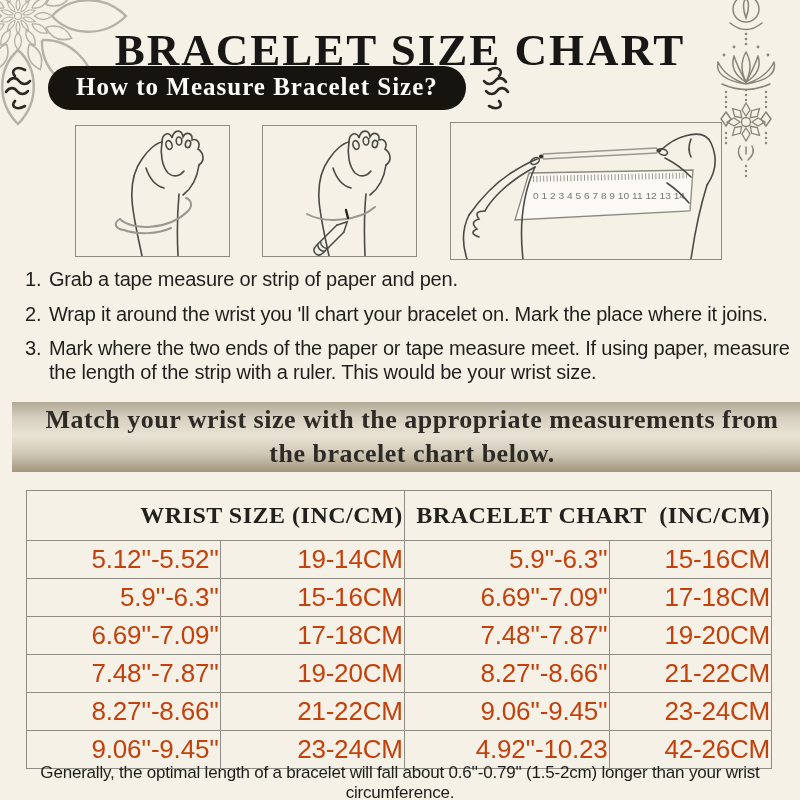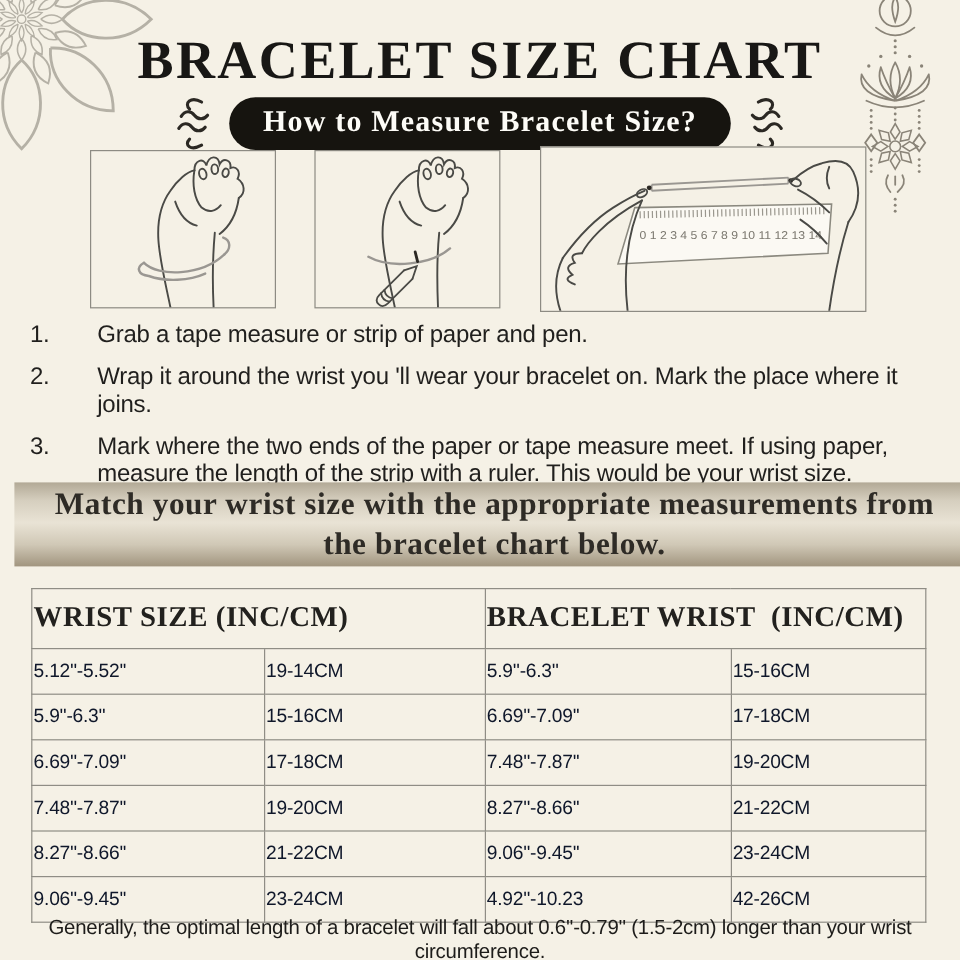--- a/index.html
+++ b/index.html
@@ -16,65 +16,65 @@
   .lotus{position:absolute;top:0;right:2px;pointer-events:none;}
   
   .title{
     position:absolute;top:24px;left:0;width:100%;
     text-align:center;
     font-family:"Liberation Serif","DejaVu Serif",serif;
     font-size:45px;font-weight:700;letter-spacing:2px;color:#181715;
   }
   
   .badge-row{
-    position:absolute;top:79px;left:0;width:100%;
-    display:flex;align-items:center;justify-content:center;gap:12px;
+    position:absolute;top:64px;left:0;width:100%;
+    display:flex;align-items:center;gap:12px;
   }
   .badge{
     background:#16140f;color:#fdfcf7;
     border-radius:26px;padding:7px 28px 9px 28px;
     font-family:"Liberation Serif","DejaVu Serif",serif;
     font-size:25px;font-weight:700;letter-spacing:1px;
   }
   
   .illus-box{position:absolute;border:1px solid #8d8b83;background:#f5f1e6;}
   .box1{left:75px;top:125px;width:153px;height:130px;}
   .box2{left:262px;top:125px;width:153px;height:130px;}
   .box3{left:450px;top:122px;width:270px;height:136px;}
   
   .steps{position:absolute;left:25px;top:268px;width:765px;}
   .step{display:flex;margin-bottom:11px;font-size:20px;letter-spacing:-0.2px;line-height:1.18;color:#201f1d;}
   .step .num{width:24px;flex:0 0 24px;}
-  .step .txt{flex:1;margin-left:32px;}
+  .step .txt{flex:1;}
   
   .banner{
     position:absolute;left:12px;top:402px;width:100%;height:70px;
     background:linear-gradient(180deg,#b2a996 0%,#d6cfbf 22%,#e9e3d5 48%,#d0c8b6 74%,#a1957f 100%);
     display:flex;align-items:center;justify-content:center;
   }
   .banner .txt{
     max-width:742px;text-align:center;
     font-family:"Liberation Serif","DejaVu Serif",serif;
     font-size:26px;font-weight:600;line-height:1.3;color:#2e2b26;letter-spacing:0.5px;
   }
   
   .size-table{
     position:absolute;left:26px;top:490px;width:746px;
     border-collapse:collapse;table-layout:fixed;
     background:#f5f1e6;
   }
-  .size-table th,.size-table td{border:1px solid #8f8d85;text-align:left;vertical-align:middle;}
+  .size-table th,.size-table td{border:1px solid #8f8d85;text-align:right;vertical-align:middle;}
   .size-table th{
     height:47px;
     font-family:"Liberation Serif","DejaVu Serif",serif;
     font-size:24px;font-weight:600;letter-spacing:0.5px;color:#22211e;
     white-space:pre;
   }
   .size-table td{
-    height:35px;font-size:16px;letter-spacing:-0.2px;color:#0f172a;
+    height:35px;font-size:26px;letter-spacing:-0.2px;color:#c2410c;
   }
   
   .footer-note{
     position:absolute;left:0;top:763px;width:100%;
     text-align:center;font-size:17px;letter-spacing:-0.2px;color:#1d1c1a;
   }
 </style>
 </head>
 <body>
 
@@ -319,21 +319,21 @@
     </svg>
   </div>
 
   <div class="steps">
     <div class="step">
       <span class="num">1.</span>
       <span class="txt">Grab a tape measure or strip of paper and pen.</span>
     </div>
     <div class="step">
       <span class="num">2.</span>
-      <span class="txt">Wrap it around the wrist you 'll wear your bracelet on. Mark the place where it joins.</span>
+      <span class="txt">Wrap it around the wrist you 'll chart your bracelet on. Mark the place where it joins.</span>
     </div>
     <div class="step">
       <span class="num">3.</span>
       <span class="txt">Mark where the two ends of the paper or tape measure meet. If using paper, measure the length of the strip with a ruler. This would be your wrist size.</span>
     </div>
   </div>
 
   <div class="banner">
     <div class="txt">Match your wrist size with the appropriate measurements from the bracelet chart below.</div>
   </div>
@@ -341,21 +341,21 @@
   <table class="size-table">
     <colgroup>
       <col style="width:26%">
         <col style="width:24.7%">
         <col style="width:27.5%">
         <col style="width:21.8%">
     </colgroup>
     <tbody>
         <tr>
       <th colspan="2">WRIST SIZE (INC/CM)</th>
-      <th colspan="2">BRACELET WRIST  (INC/CM)</th>
+      <th colspan="2">BRACELET CHART  (INC/CM)</th>
     </tr>
     <tr>
       <td>5.12''-5.52''</td>
       <td>19-14CM</td>
       <td>5.9''-6.3''</td>
       <td>15-16CM</td>
     </tr>
     <tr>
       <td>5.9''-6.3''</td>
       <td>15-16CM</td>

